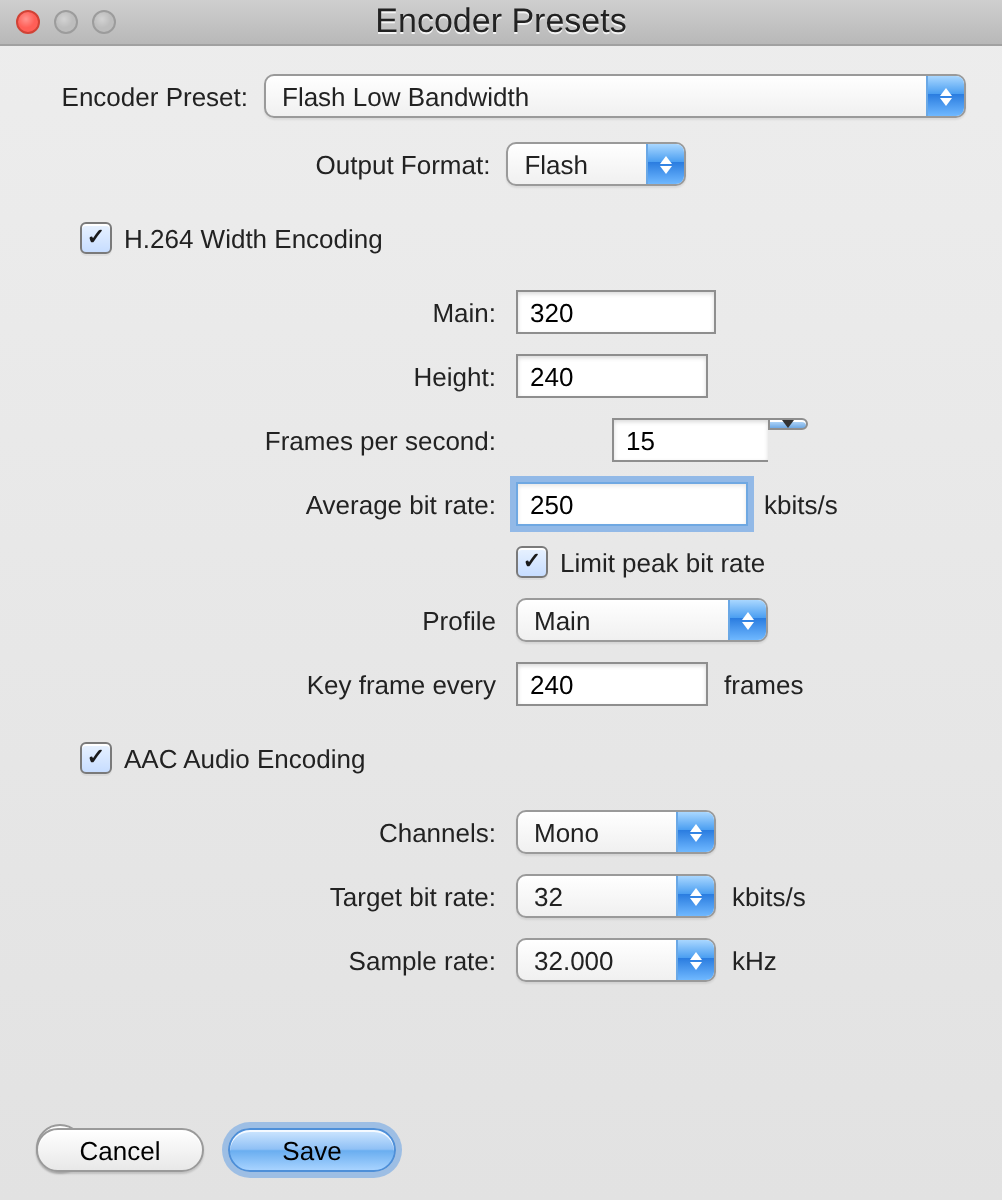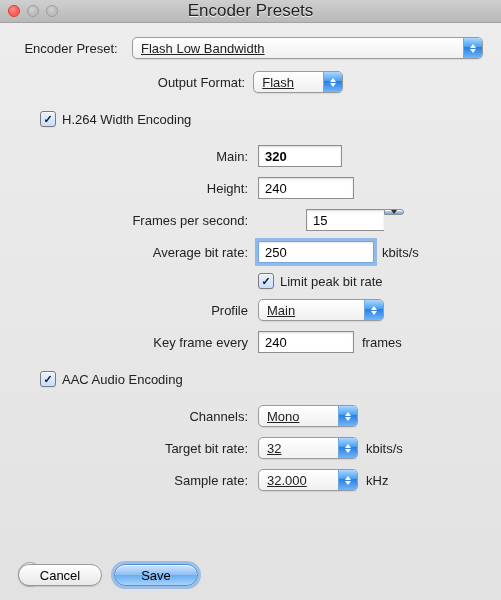--- a/index.html
+++ b/index.html
@@ -54,21 +54,21 @@
   }
   .content {
     padding: 14px 18px 0 18px;
   }
   .row {
     display: flex;
     align-items: center;
     margin-bottom: 10px;
   }
   .label {
-    text-align: center;
+    text-align: right;
     margin-right: 8px;
     color: #222;
   }
   .lbl-col {
     width: 230px;
     text-align: right;
     margin-right: 10px;
   }
   .aqua-select {
     position: relative;
@@ -80,21 +80,20 @@
     border-radius: 5px;
     box-shadow: 0 1px 0 #fff inset, 0 1px 1px rgba(0,0,0,0.08);
     box-sizing: border-box;
     cursor: default;
   }
   .aqua-select .text {
     padding: 0 8px;
     flex: 1;
     white-space: nowrap;
     overflow: hidden;
-    text-decoration: underline;
   }
   .aqua-select .endcap {
     width: 18px;
     height: 100%;
     background: linear-gradient(#a9d7ff, #4a9ef1 45%, #2b7de0 46%, #6fb8ff);
     border-left: 1px solid #6aa8e6;
     border-top-right-radius: 4px;
     border-bottom-right-radius: 4px;
     display: flex;
     flex-direction: column;
@@ -252,21 +251,21 @@
       </div>
     </div>
 
     <div class="section-check">
       <span class="aqua-checkbox checked"></span>
       <span>H.264 Width Encoding</span>
     </div>
 
     <div class="row">
       <div class="lbl-col">Main:</div>
-      <input class="input-text" style="width: 84px; font-weight: bold;" value="320">
+      <input class="input-text" style="width: 100px;" value="320">
     </div>
     <div class="row">
       <div class="lbl-col">Height:</div>
       <input class="input-text" style="width: 96px;" value="240">
     </div>
     <div class="row">
       <div class="lbl-col">Frames per second:</div>
       <div class="combo">
         <input class="input-text" style="width: 78px;" value="15">
         <div class="combo-btn">

